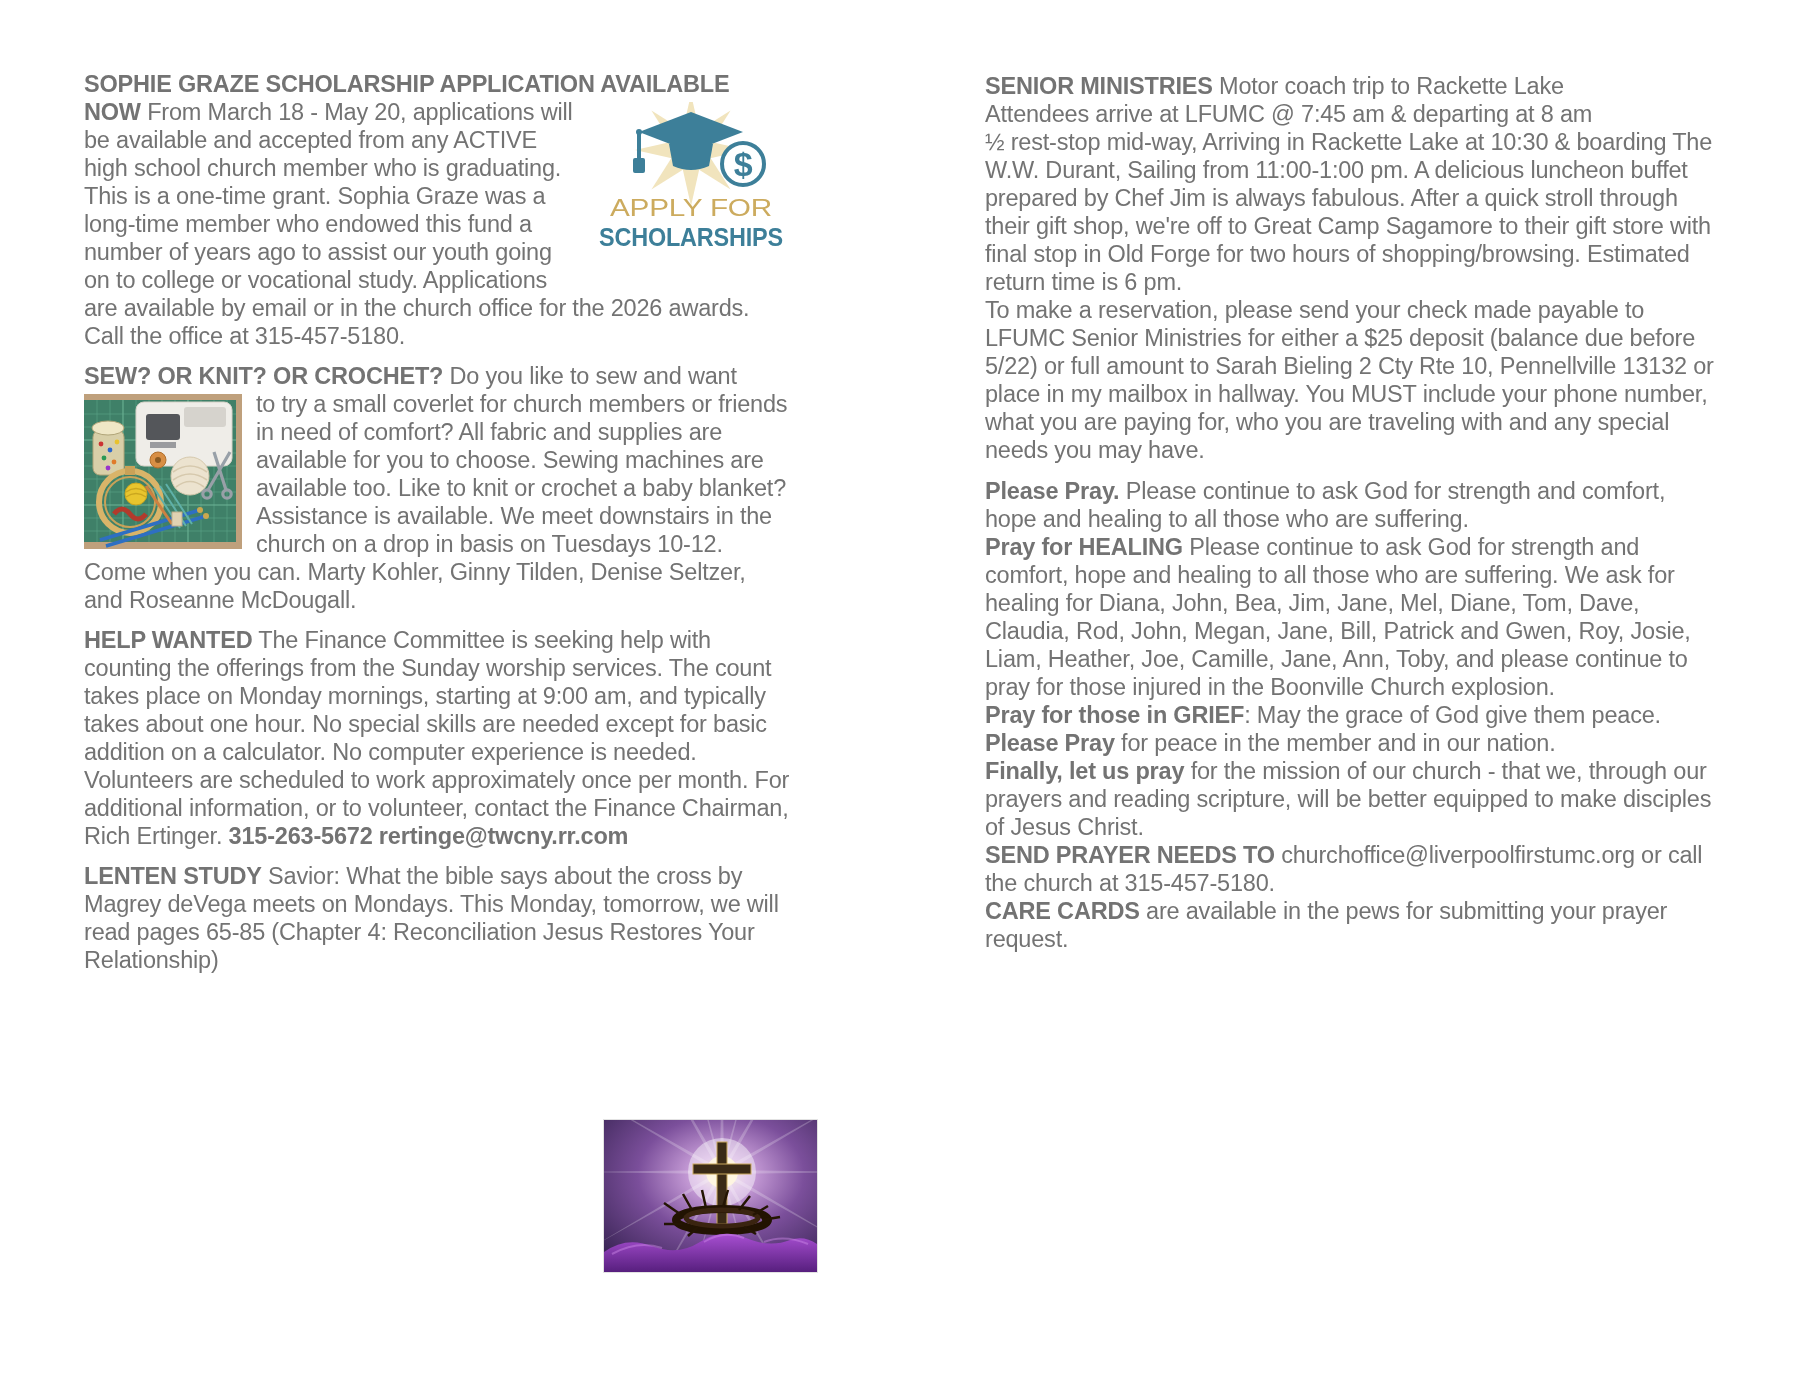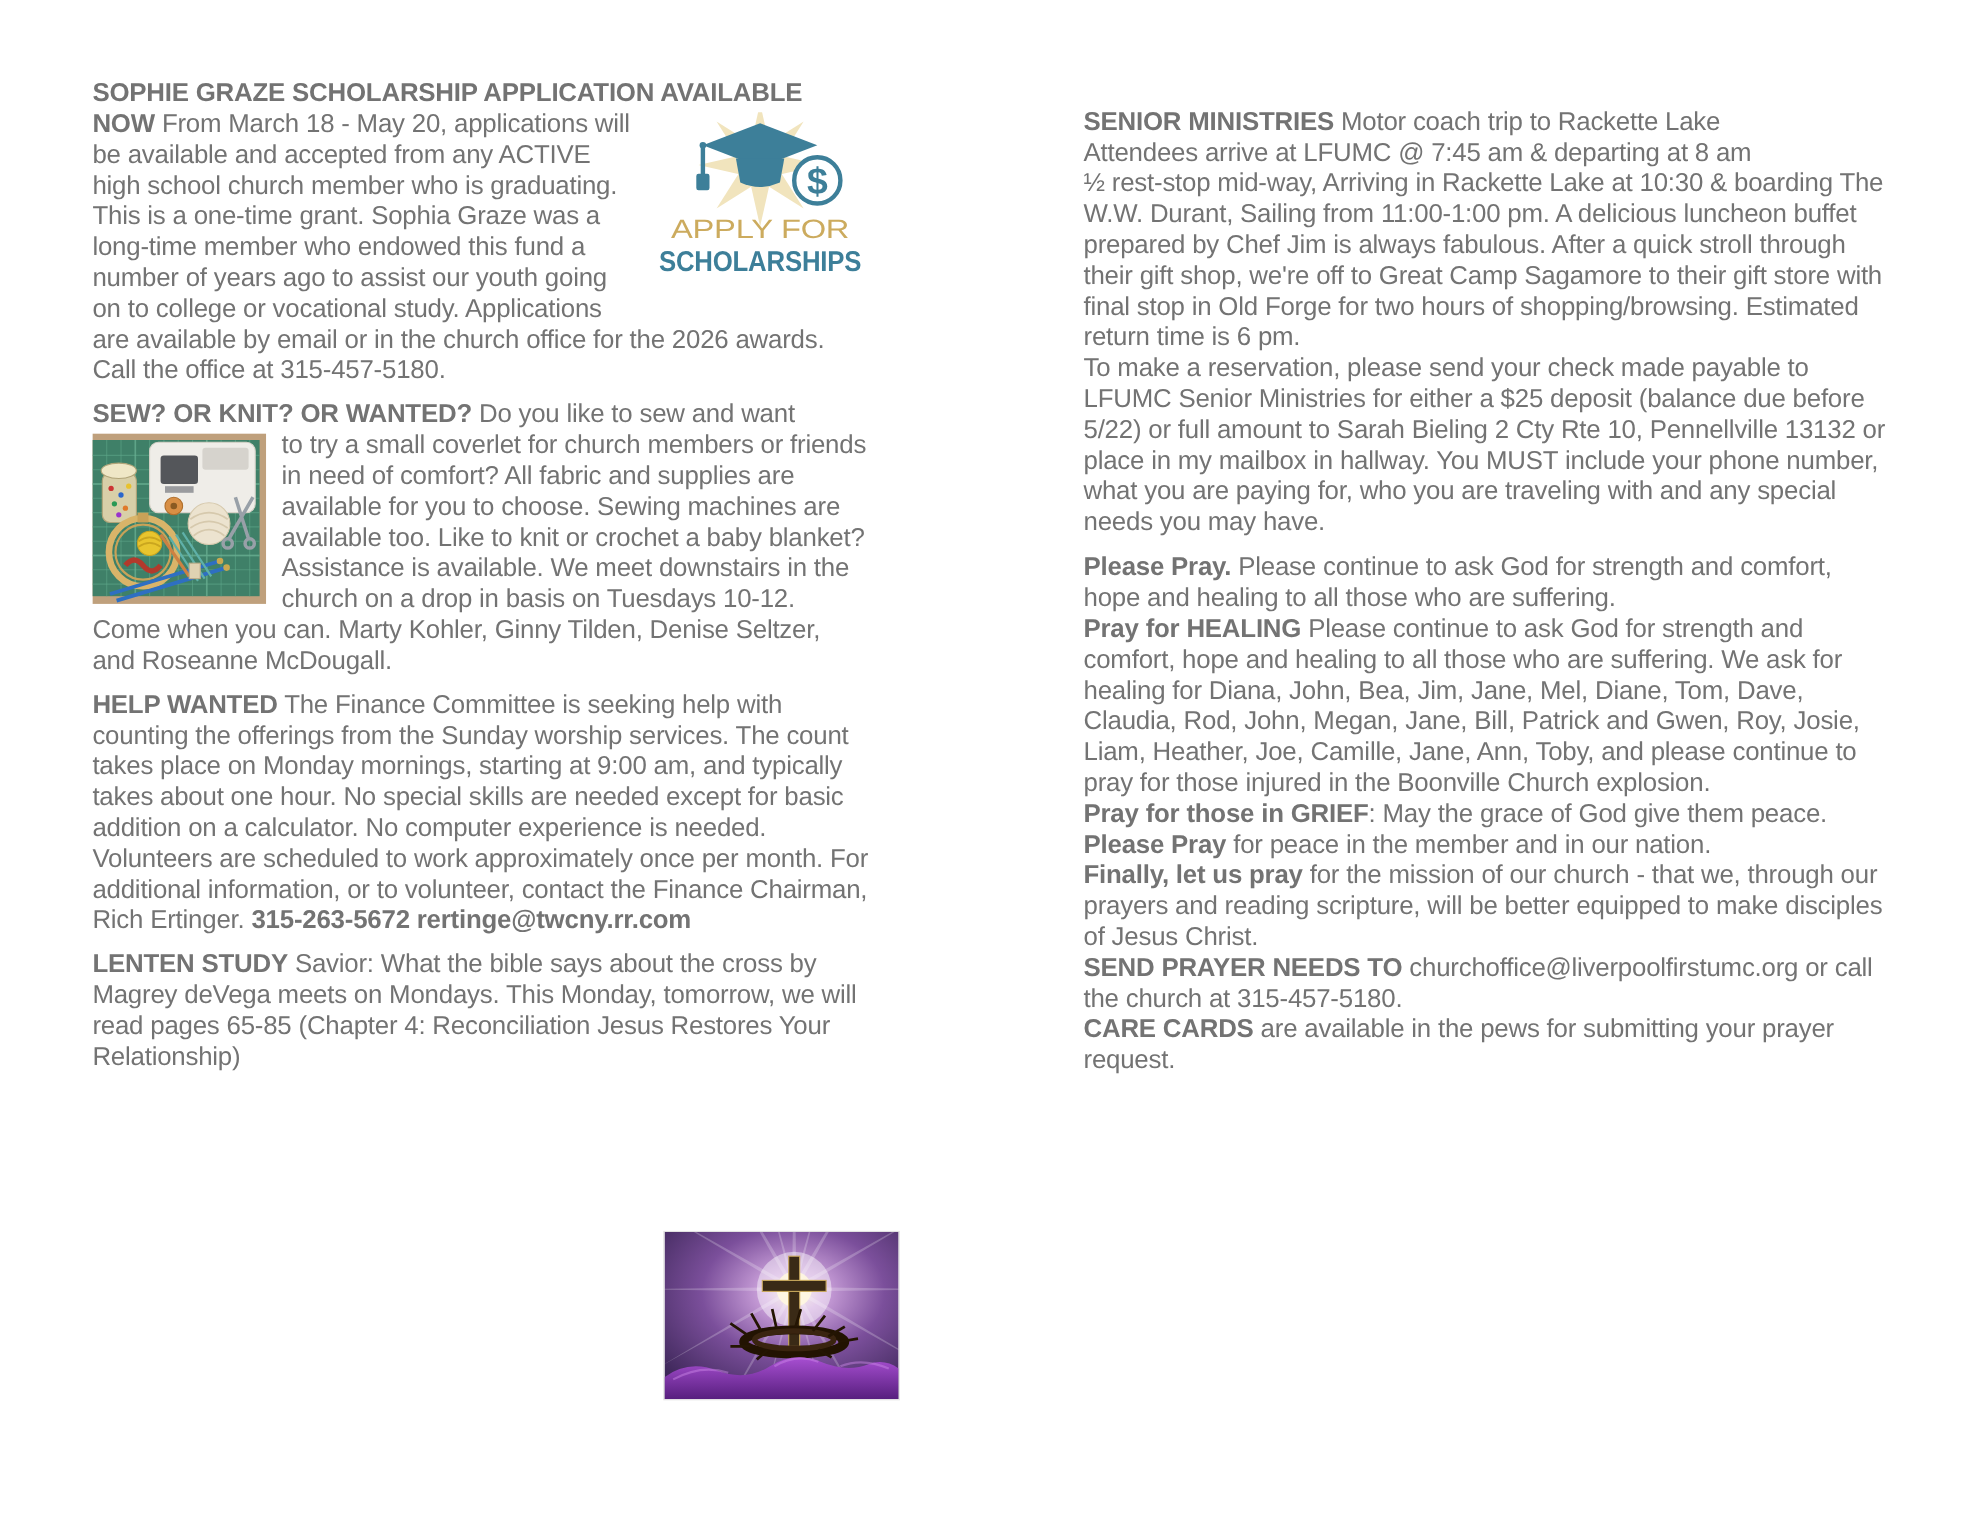--- a/index.html
+++ b/index.html
@@ -8,21 +8,21 @@
     width:1800px;height:1391px;
     background:#ffffff;
     font-family:"Liberation Sans",sans-serif;
     font-size:23.5px;line-height:28px;
     letter-spacing:-0.2px;
     color:#737373;
     overflow:hidden;
   }
   .col{position:absolute;top:70px;}
   .col-left{left:84px;width:706px;}
-  .col-right{left:985px;top:72px;width:735px;margin-top:24px;}
+  .col-right{left:985px;top:72px;width:735px;}
   .section{margin:0 0 12px 0;}
   .section::after{content:"";display:block;clear:both;}
   strong{font-weight:700;}
   .line{display:block;}
   .group-prayer{margin-top:13px;}
   .float-right{float:right;margin:4px 0 8px 14px;}
   .float-left{float:left;margin:4px 14px 6px 0;}
   .photo-frame{display:inline-block;line-height:0;}
   .cross-wrap{display:block;margin:146px 0 0 520px;width:213px;height:152px;outline:1px solid #e2e2e2;line-height:0;}
   svg{display:block;}
@@ -56,21 +56,21 @@
       </g>
       <g>
         <circle cx="149" cy="62" r="21" fill="#ffffff" stroke="#3d7f99" stroke-width="4"></circle>
         <text x="149" y="74" text-anchor="middle" font-family="Liberation Sans, sans-serif" font-size="34" font-weight="700" fill="#3d7f99">$</text>
       </g>
       <text x="97" y="114" text-anchor="middle" font-family="Liberation Sans, sans-serif" font-size="24" fill="#ccab5e" textLength="162" lengthAdjust="spacingAndGlyphs">APPLY FOR</text>
       <text x="97" y="144" text-anchor="middle" font-family="Liberation Sans, sans-serif" font-size="26" font-weight="700" fill="#3d7f99" textLength="184" lengthAdjust="spacingAndGlyphs">SCHOLARSHIPS</text>
     </svg>
   </span>
 <span> From March 18 - May 20, applications will be available and accepted from any ACTIVE high school church member who is graduating. This is a one-time grant. Sophia Graze was a long-time member who endowed this fund a number of years ago to assist our youth going on to college or vocational study. Applications are available by email or in the church office for the 2026 awards. Call the office at 315-457-5180.</span></p>
-    <p class="section"><strong>SEW? OR KNIT? OR WANTED?</strong><span>  Do you like to sew and want</span><br>
+    <p class="section"><strong>SEW? OR KNIT? OR CROCHET?</strong><span>  Do you like to sew and want</span><br>
   <span class="float-left photo-frame">
     <svg width="158" height="155" viewBox="0 0 158 155">
       <rect width="158" height="155" fill="#bfa07c"></rect>
       <g>
         <rect x="0" y="6" width="152" height="142" fill="#3f8068"></rect>
         <path d="M13,6V148M26,6V148M39,6V148M52,6V148M65,6V148M78,6V148M91,6V148M104,6V148M117,6V148M130,6V148M143,6V148" stroke="#5fa88a" stroke-width="1" opacity="0.55" fill="none"></path>
         <path d="M0,20H152M0,33H152M0,46H152M0,59H152M0,72H152M0,85H152M0,98H152M0,111H152M0,124H152M0,137H152" stroke="#5fa88a" stroke-width="1" opacity="0.55" fill="none"></path>
         <path d="M39,6V148M104,6V148M0,46H152M0,111H152" stroke="#6fb598" stroke-width="1.6" opacity="0.5" fill="none"></path>
       </g>
       <g>

